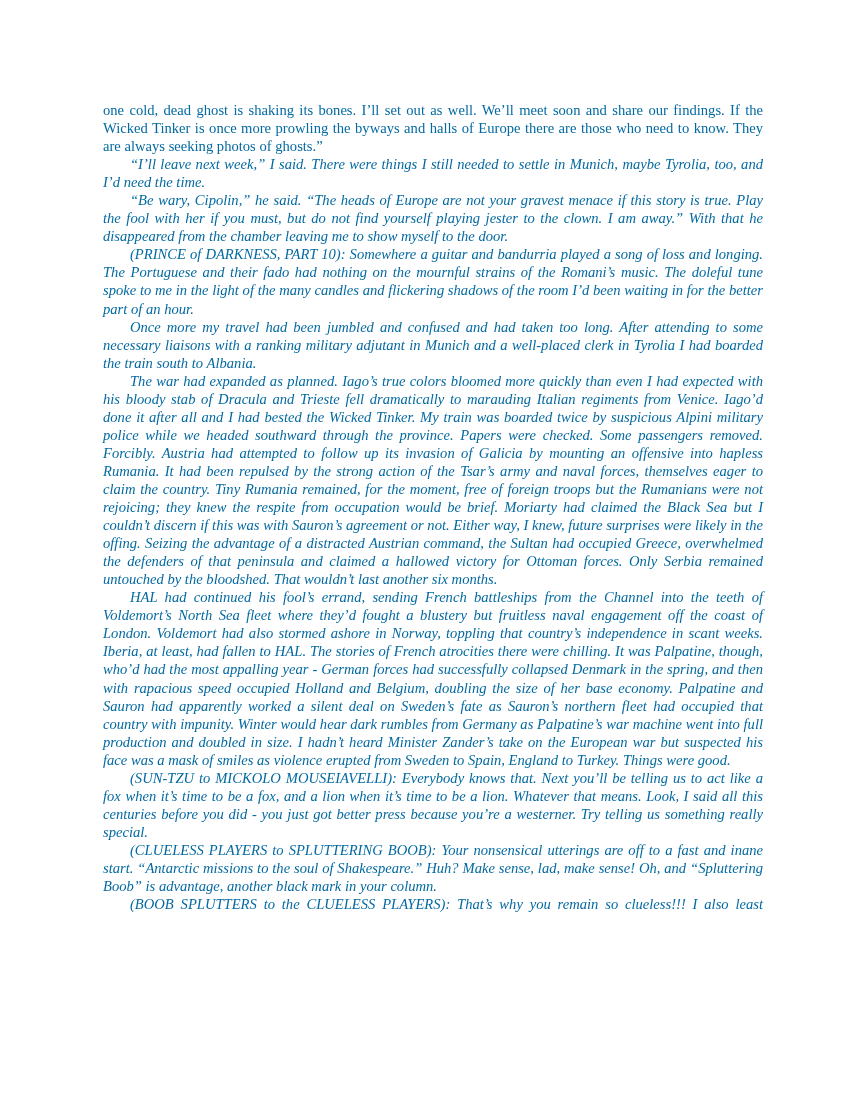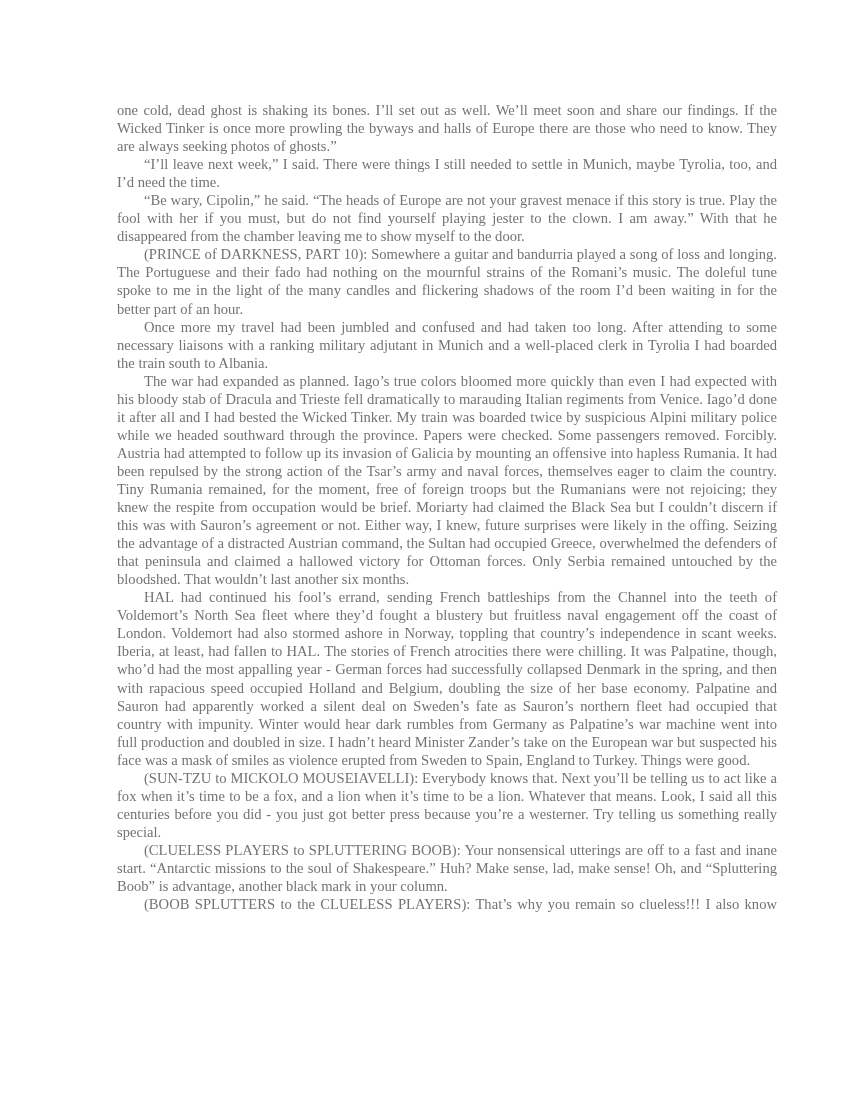--- a/index.html
+++ b/index.html
@@ -1,40 +1,40 @@
 <!DOCTYPE html>
 <html><head>
 <meta charset="utf-8">
 <style>
   html, body { margin: 0; padding: 0; background: #ffffff; }
   body { width: 864px; height: 1118px; position: relative; overflow: hidden; }
   .page {
     position: absolute;
-    left: 117px;
+    left: 103px;
     top: 101px;
     width: 660px;
     font-family: "Liberation Serif", "DejaVu Serif", serif;
     font-size: 14.6px;
     line-height: 18.05px;
-    color: #737373;
+    color: #0369a1;
     text-align: justify;
     hyphens: none;
   }
   .page p { margin: 0; padding: 0; }
-  .page p.indent { text-indent: 27px; }
+  .page p.indent { text-indent: 27px; font-style: italic; }
   .page p.noindent { text-indent: 0; }
   .page p.last-line-justify { text-align-last: justify; }
 </style>
 </head>
 <body>
 
 <div class="page">
   <p class="noindent">one cold, dead ghost is shaking its bones. I’ll set out as well. We’ll meet soon and share our findings. If the Wicked Tinker is once more prowling the byways and halls of Europe there are those who need to know. They are always seeking photos of ghosts.”</p>
   <p class="indent">“I’ll leave next week,” I said. There were things I still needed to settle in Munich, maybe Tyrolia, too, and I’d need the time.</p>
   <p class="indent">“Be wary, Cipolin,” he said. “The heads of Europe are not your gravest menace if this story is true. Play the fool with her if you must, but do not find yourself playing jester to the clown. I am away.” With that he disappeared from the chamber leaving me to show myself to the door.</p>
   <p class="indent">(PRINCE of DARKNESS, PART 10): Somewhere a guitar and bandurria played a song of loss and longing. The Portuguese and their fado had nothing on the mournful strains of the Romani’s music. The doleful tune spoke to me in the light of the many candles and flickering shadows of the room I’d been waiting in for the better part of an hour.</p>
   <p class="indent">Once more my travel had been jumbled and confused and had taken too long. After attending to some necessary liaisons with a ranking military adjutant in Munich and a well-placed clerk in Tyrolia I had boarded the train south to Albania.</p>
   <p class="indent">The war had expanded as planned. Iago’s true colors bloomed more quickly than even I had expected with his bloody stab of Dracula and Trieste fell dramatically to marauding Italian regiments from Venice. Iago’d done it after all and I had bested the Wicked Tinker. My train was boarded twice by suspicious Alpini military police while we headed southward through the province. Papers were checked. Some passengers removed. Forcibly. Austria had attempted to follow up its invasion of Galicia by mounting an offensive into hapless Rumania. It had been repulsed by the strong action of the Tsar’s army and naval forces, themselves eager to claim the country. Tiny Rumania remained, for the moment, free of foreign troops but the Rumanians were not rejoicing; they knew the respite from occupation would be brief. Moriarty had claimed the Black Sea but I couldn’t discern if this was with Sauron’s agreement or not. Either way, I knew, future surprises were likely in the offing. Seizing the advantage of a distracted Austrian command, the Sultan had occupied Greece, overwhelmed the defenders of that peninsula and claimed a hallowed victory for Ottoman forces. Only Serbia remained untouched by the bloodshed. That wouldn’t last another six months.</p>
   <p class="indent">HAL had continued his fool’s errand, sending French battleships from the Channel into the teeth of Voldemort’s North Sea fleet where they’d fought a blustery but fruitless naval engagement off the coast of London. Voldemort had also stormed ashore in Norway, toppling that country’s independence in scant weeks. Iberia, at least, had fallen to HAL. The stories of French atrocities there were chilling. It was Palpatine, though, who’d had the most appalling year - German forces had successfully collapsed Denmark in the spring, and then with rapacious speed occupied Holland and Belgium, doubling the size of her base economy. Palpatine and Sauron had apparently worked a silent deal on Sweden’s fate as Sauron’s northern fleet had occupied that country with impunity. Winter would hear dark rumbles from Germany as Palpatine’s war machine went into full production and doubled in size. I hadn’t heard Minister Zander’s take on the European war but suspected his face was a mask of smiles as violence erupted from Sweden to Spain, England to Turkey. Things were good.</p>
   <p class="indent">(SUN-TZU to MICKOLO MOUSEIAVELLI): Everybody knows that. Next you’ll be telling us to act like a fox when it’s time to be a fox, and a lion when it’s time to be a lion. Whatever that means. Look, I said all this centuries before you did - you just got better press because you’re a westerner. Try telling us something really special.</p>
   <p class="indent">(CLUELESS PLAYERS to SPLUTTERING BOOB): Your nonsensical utterings are off to a fast and inane start. “Antarctic missions to the soul of Shakespeare.” Huh? Make sense, lad, make sense! Oh, and “Spluttering Boob” is advantage, another black mark in your column.</p>
-  <p class="indent last-line-justify">(BOOB SPLUTTERS to the CLUELESS PLAYERS): That’s why you remain so clueless!!! I also know</p>
+  <p class="indent last-line-justify">(BOOB SPLUTTERS to the CLUELESS PLAYERS): That’s why you remain so clueless!!! I also least</p>
 </div>
 
 </body></html>

